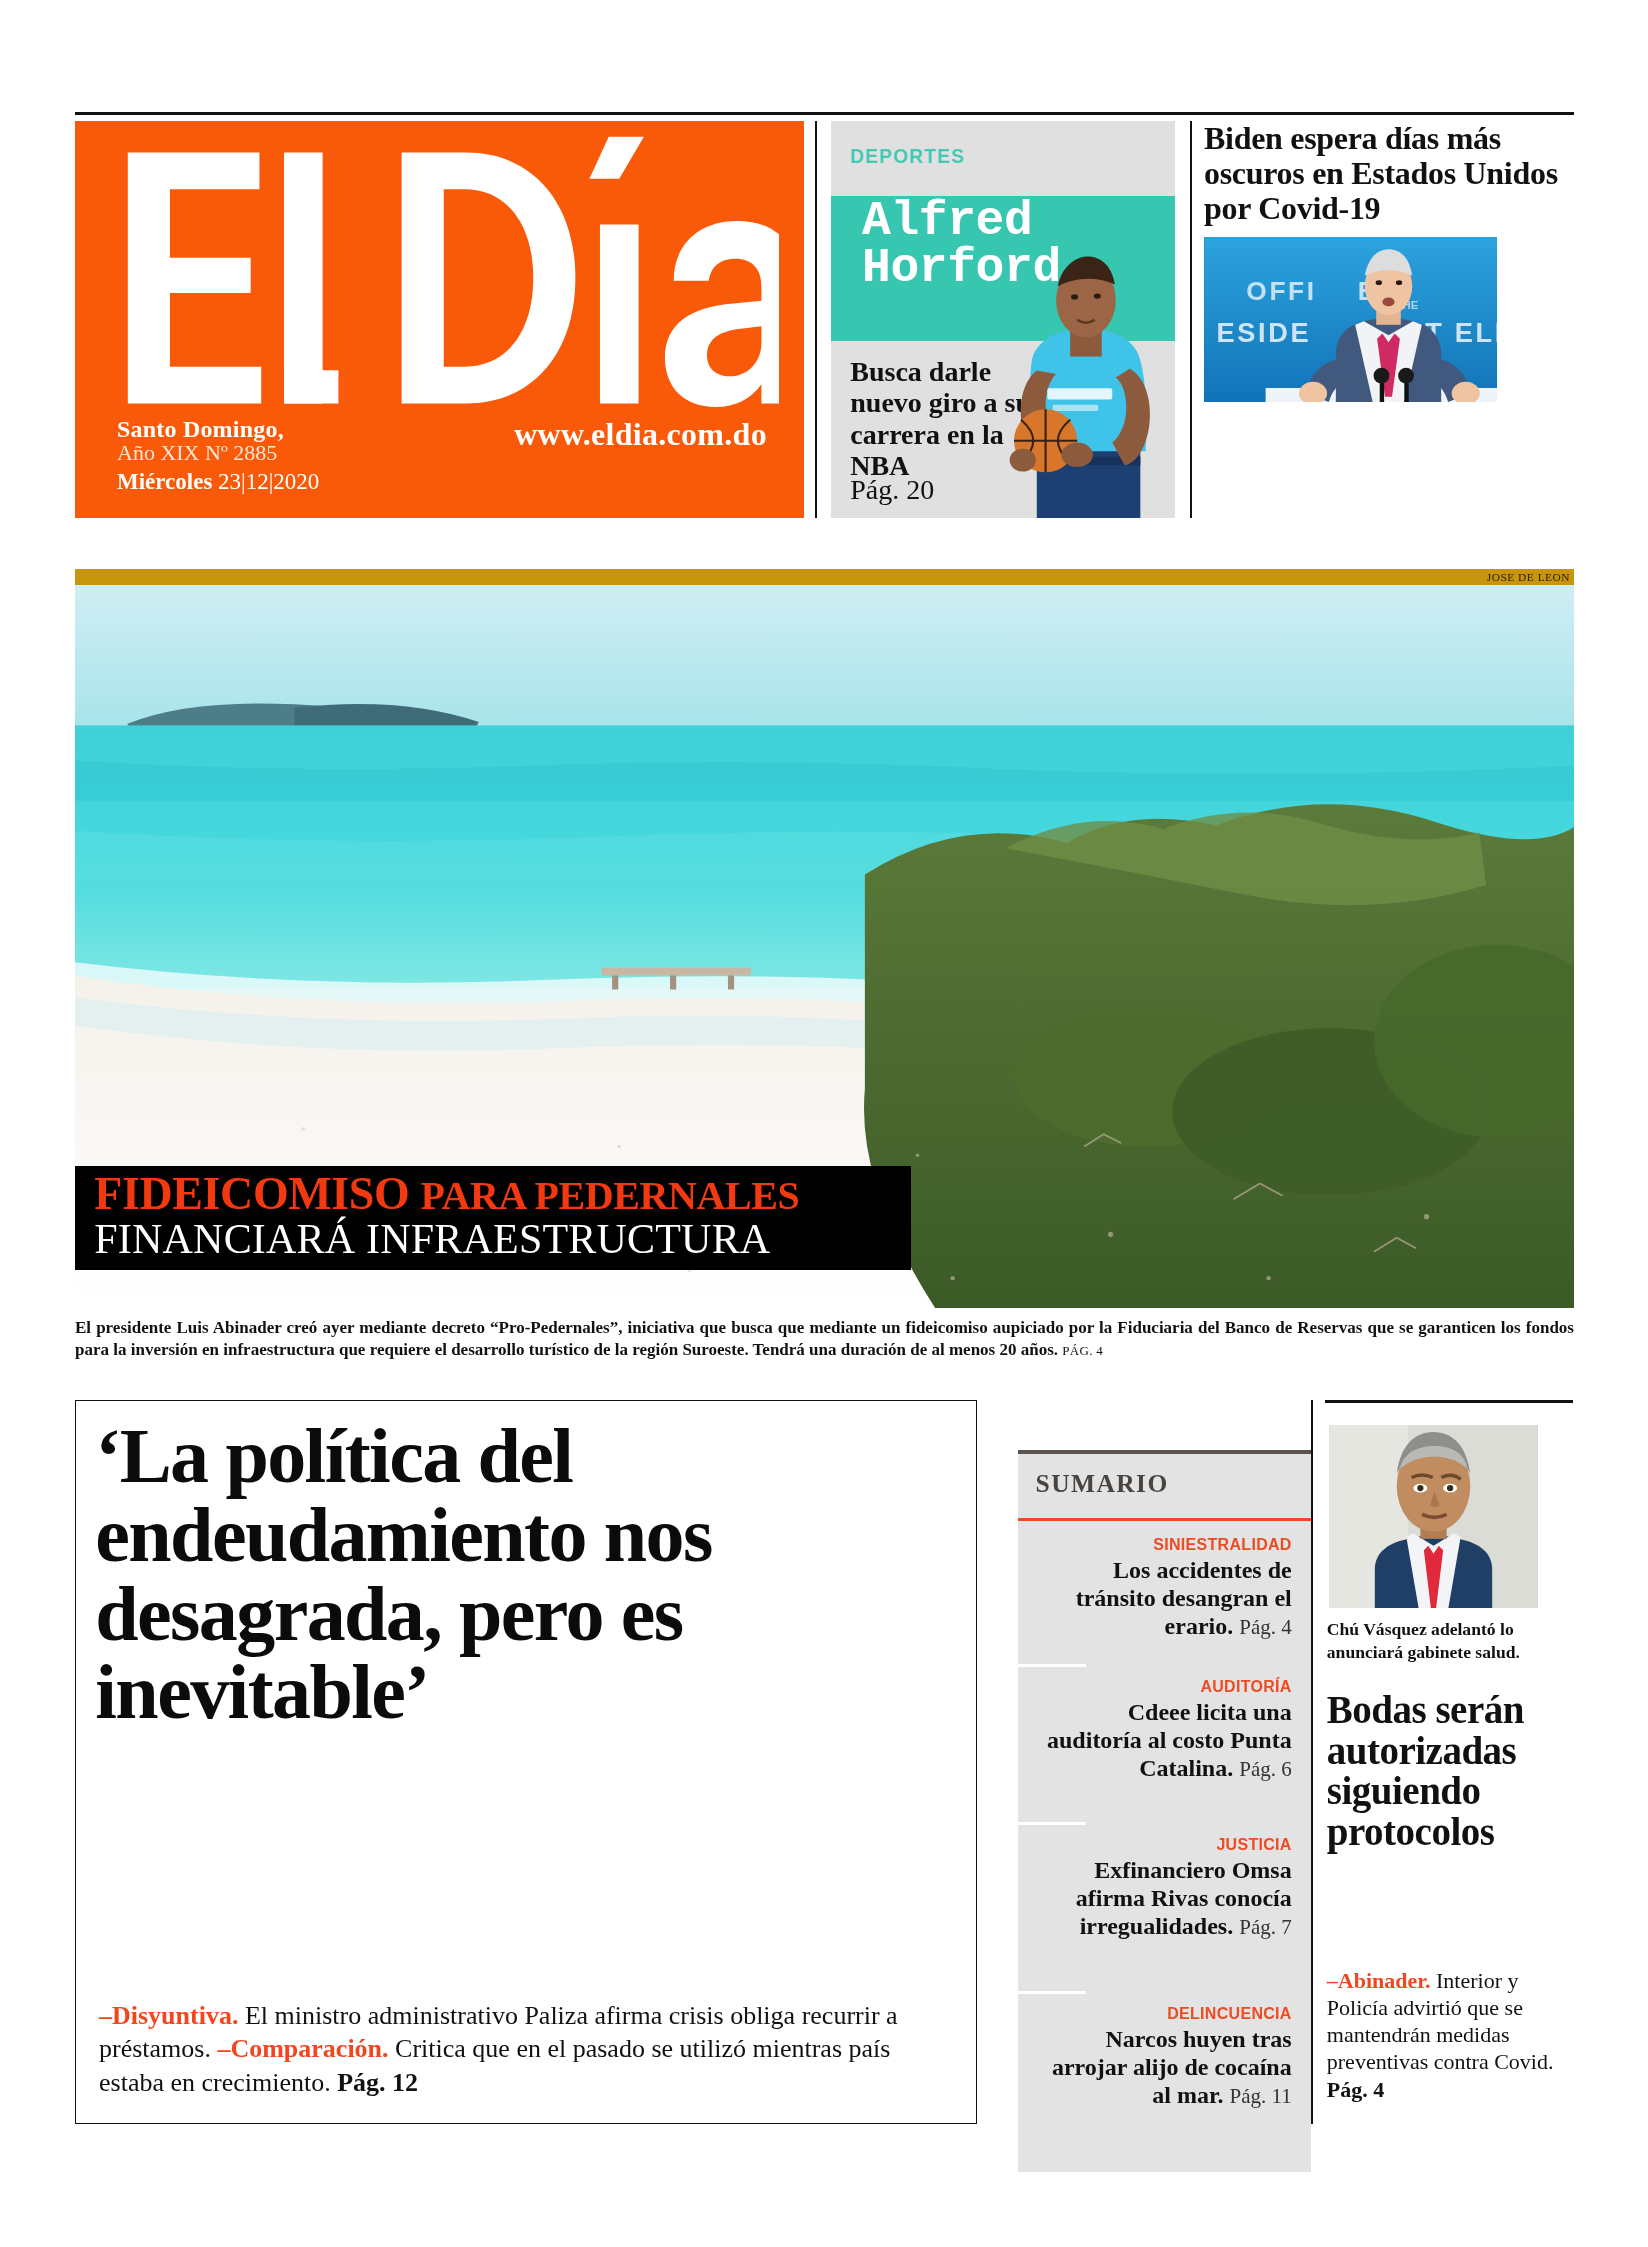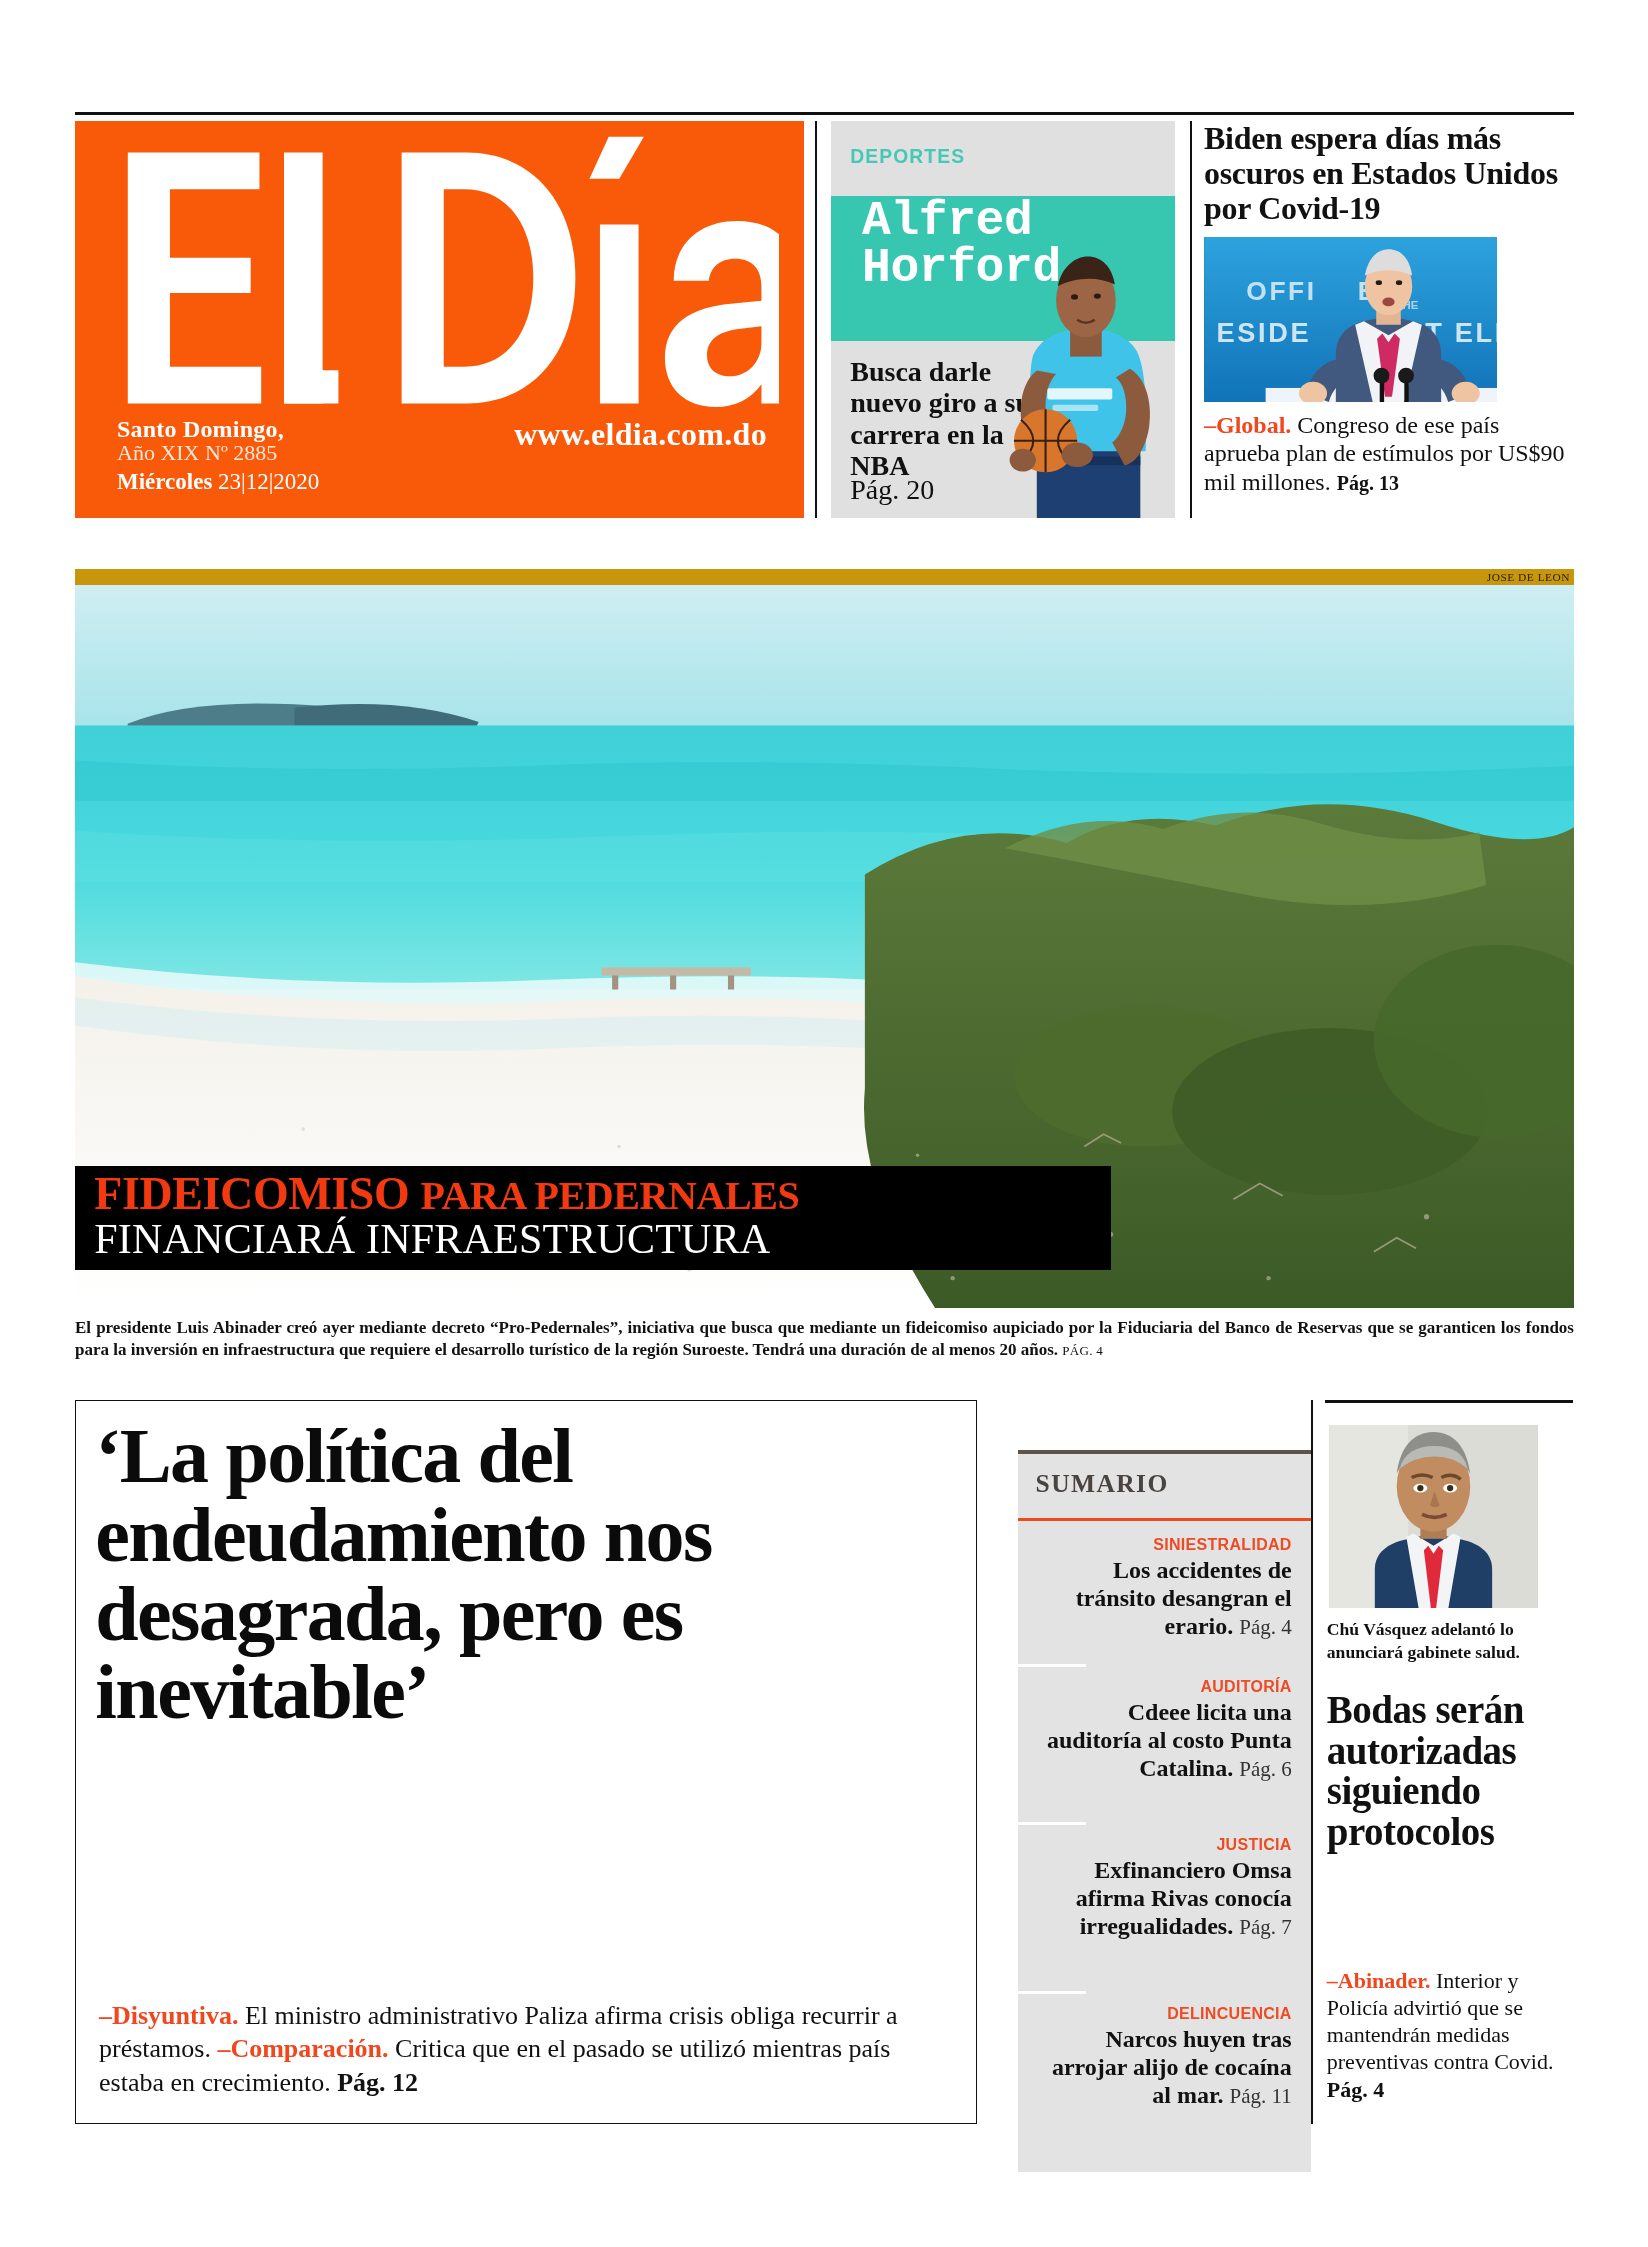--- a/index.html
+++ b/index.html
@@ -213,21 +213,21 @@
     left: 75px; top: 585px;
     width: 1499px; height: 723px;
     overflow: hidden;
     background: #bfe9ec;
   }
   .mp-svg { display: block; width: 100%; height: 100%; }
 
   .banner {
     position: absolute;
     left: 75px; top: 1166px;
-    width: 1036px; height: 104px;
+    width: 836px; height: 104px;
     background: #000;
     z-index: 5;
   }
   .banner-l1 {
     position: absolute;
     left: 19.3px; top: 5.3px;
     font-family: "Liberation Serif", serif;
     font-weight: 700;
     font-size: 46px;
     line-height: 1.02;
@@ -522,24 +522,20 @@
         <path d="M150 140 c-18 4 -30 20 -34 38 l26 10 c4 -14 12 -22 22 -26 Z" fill="#41597e"></path>
         <path d="M270 140 c18 4 30 20 34 38 l-26 10 c-4 -14 -12 -22 -22 -26 Z" fill="#41597e"></path>
         <ellipse cx="124" cy="178" rx="16" ry="13" fill="#eec4a2"></ellipse>
         <ellipse cx="298" cy="178" rx="16" ry="13" fill="#eec4a2"></ellipse>
 
         <rect x="200" y="160" width="5" height="28" fill="#111"></rect>
         <rect x="228" y="160" width="5" height="28" fill="#111"></rect>
         <circle cx="202" cy="158" r="9" fill="#1a1a1a"></circle>
         <circle cx="230" cy="158" r="9" fill="#1a1a1a"></circle>
       </svg>
-    </div>
-    <div class="biden-caption">
-      <span class="lead-dash">–</span><span class="lead-word">Global.</span><span> Congreso de ese país aprueba plan de estímulos por US$90 mil millones.</span>
-      <span class="pag-b">Pág. 13</span>
     </div>
   </div>
 
   <div class="goldbar"></div>
   <div class="credit">JOSE DE LEON</div>
 
   <div class="mainphoto">
     <svg class="mp-svg" viewBox="0 0 1708 824" preserveAspectRatio="none" xmlns="http://www.w3.org/2000/svg" aria-hidden="true">
       <defs>
         <linearGradient id="sky" x1="0" y1="0" x2="0" y2="1">

